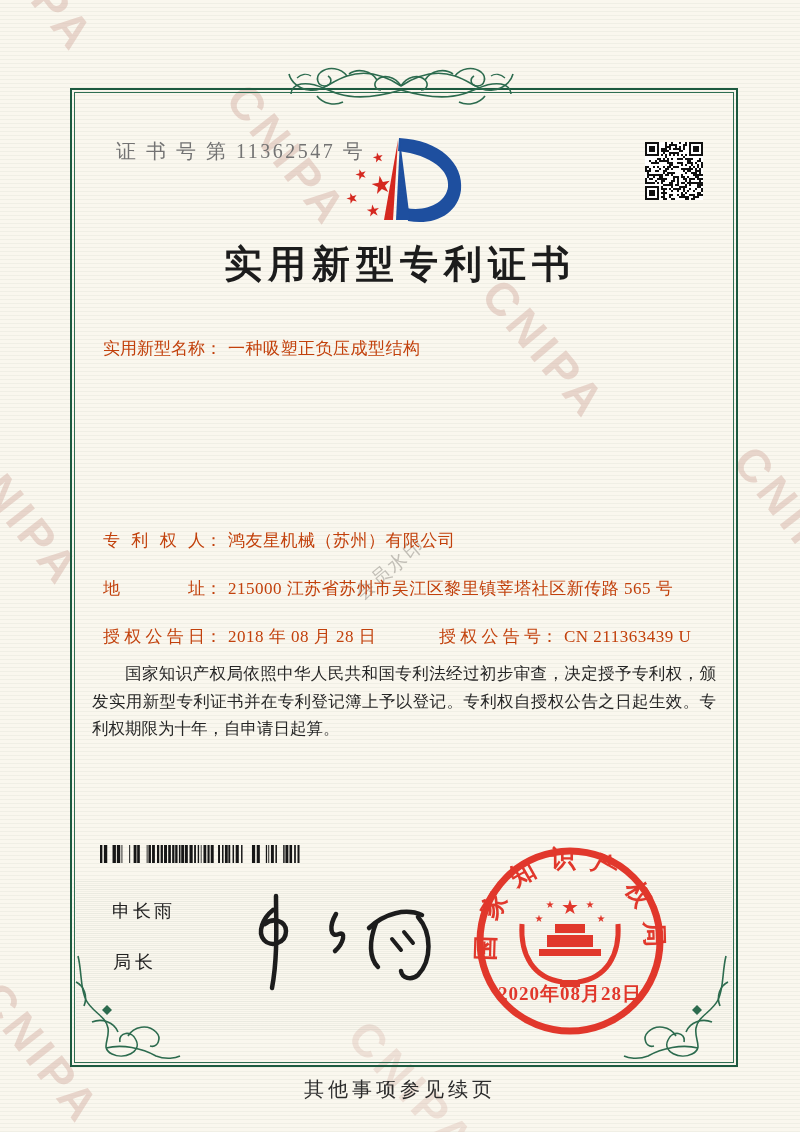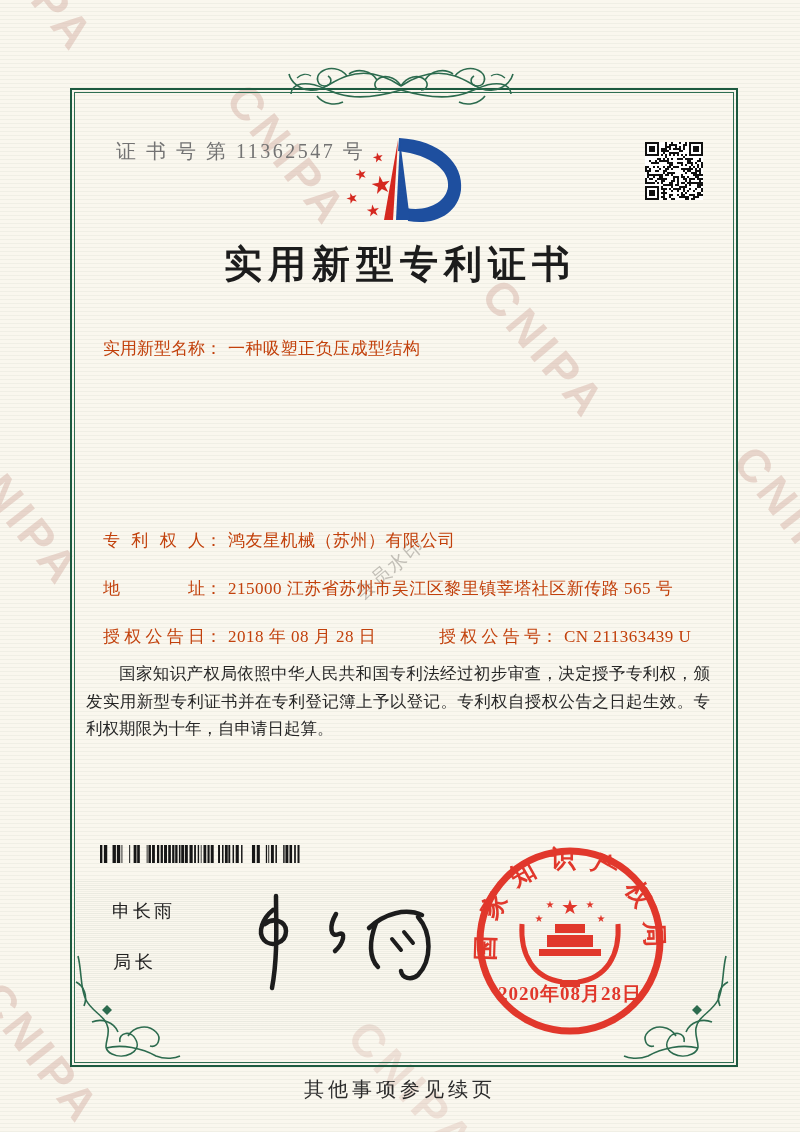--- a/index.html
+++ b/index.html
@@ -26,21 +26,21 @@
   .qr{position:absolute;left:645px;top:142px;width:58px;height:58px;}
   .title{position:absolute;left:0;top:239px;width:800px;text-align:center;
      font-size:38px;font-weight:bold;letter-spacing:6px;color:#1c1c1c;}
   
   .frow{position:absolute;left:103px;font-size:17px;color:#c2410c;white-space:nowrap;}
   .fname{display:inline-block;width:102px;text-align:justify;text-align-last:justify;vertical-align:bottom;}
   .fcolon{display:inline-block;margin-right:6px;}
   .fvalue{letter-spacing:.5px;}
   .pair2{position:absolute;left:316px;top:0;white-space:nowrap;margin-left:20px;}
   
-  .body-text{position:absolute;left:86px;top:660px;width:624px;font-size:16.5px;line-height:27.5px;
+  .body-text{position:absolute;left:92px;top:660px;width:624px;font-size:16.5px;line-height:27.5px;
      text-align:justify;color:#262626;}
   .body-text p{margin:0;text-indent:2em;}
   
   .barcode{position:absolute;left:100px;top:845px;width:200px;height:18px;}
   
   .officer-title{position:absolute;left:113px;top:910px;font-size:18px;letter-spacing:4px;color:#222;margin-top:40px;}
   .officer-name{position:absolute;left:112px;top:899px;font-size:18px;letter-spacing:3px;color:#222;}
   .signature{position:absolute;left:235px;top:888px;width:215px;height:105px;}
   
   .seal{position:absolute;left:470px;top:843px;width:200px;height:200px;opacity:.93;}

